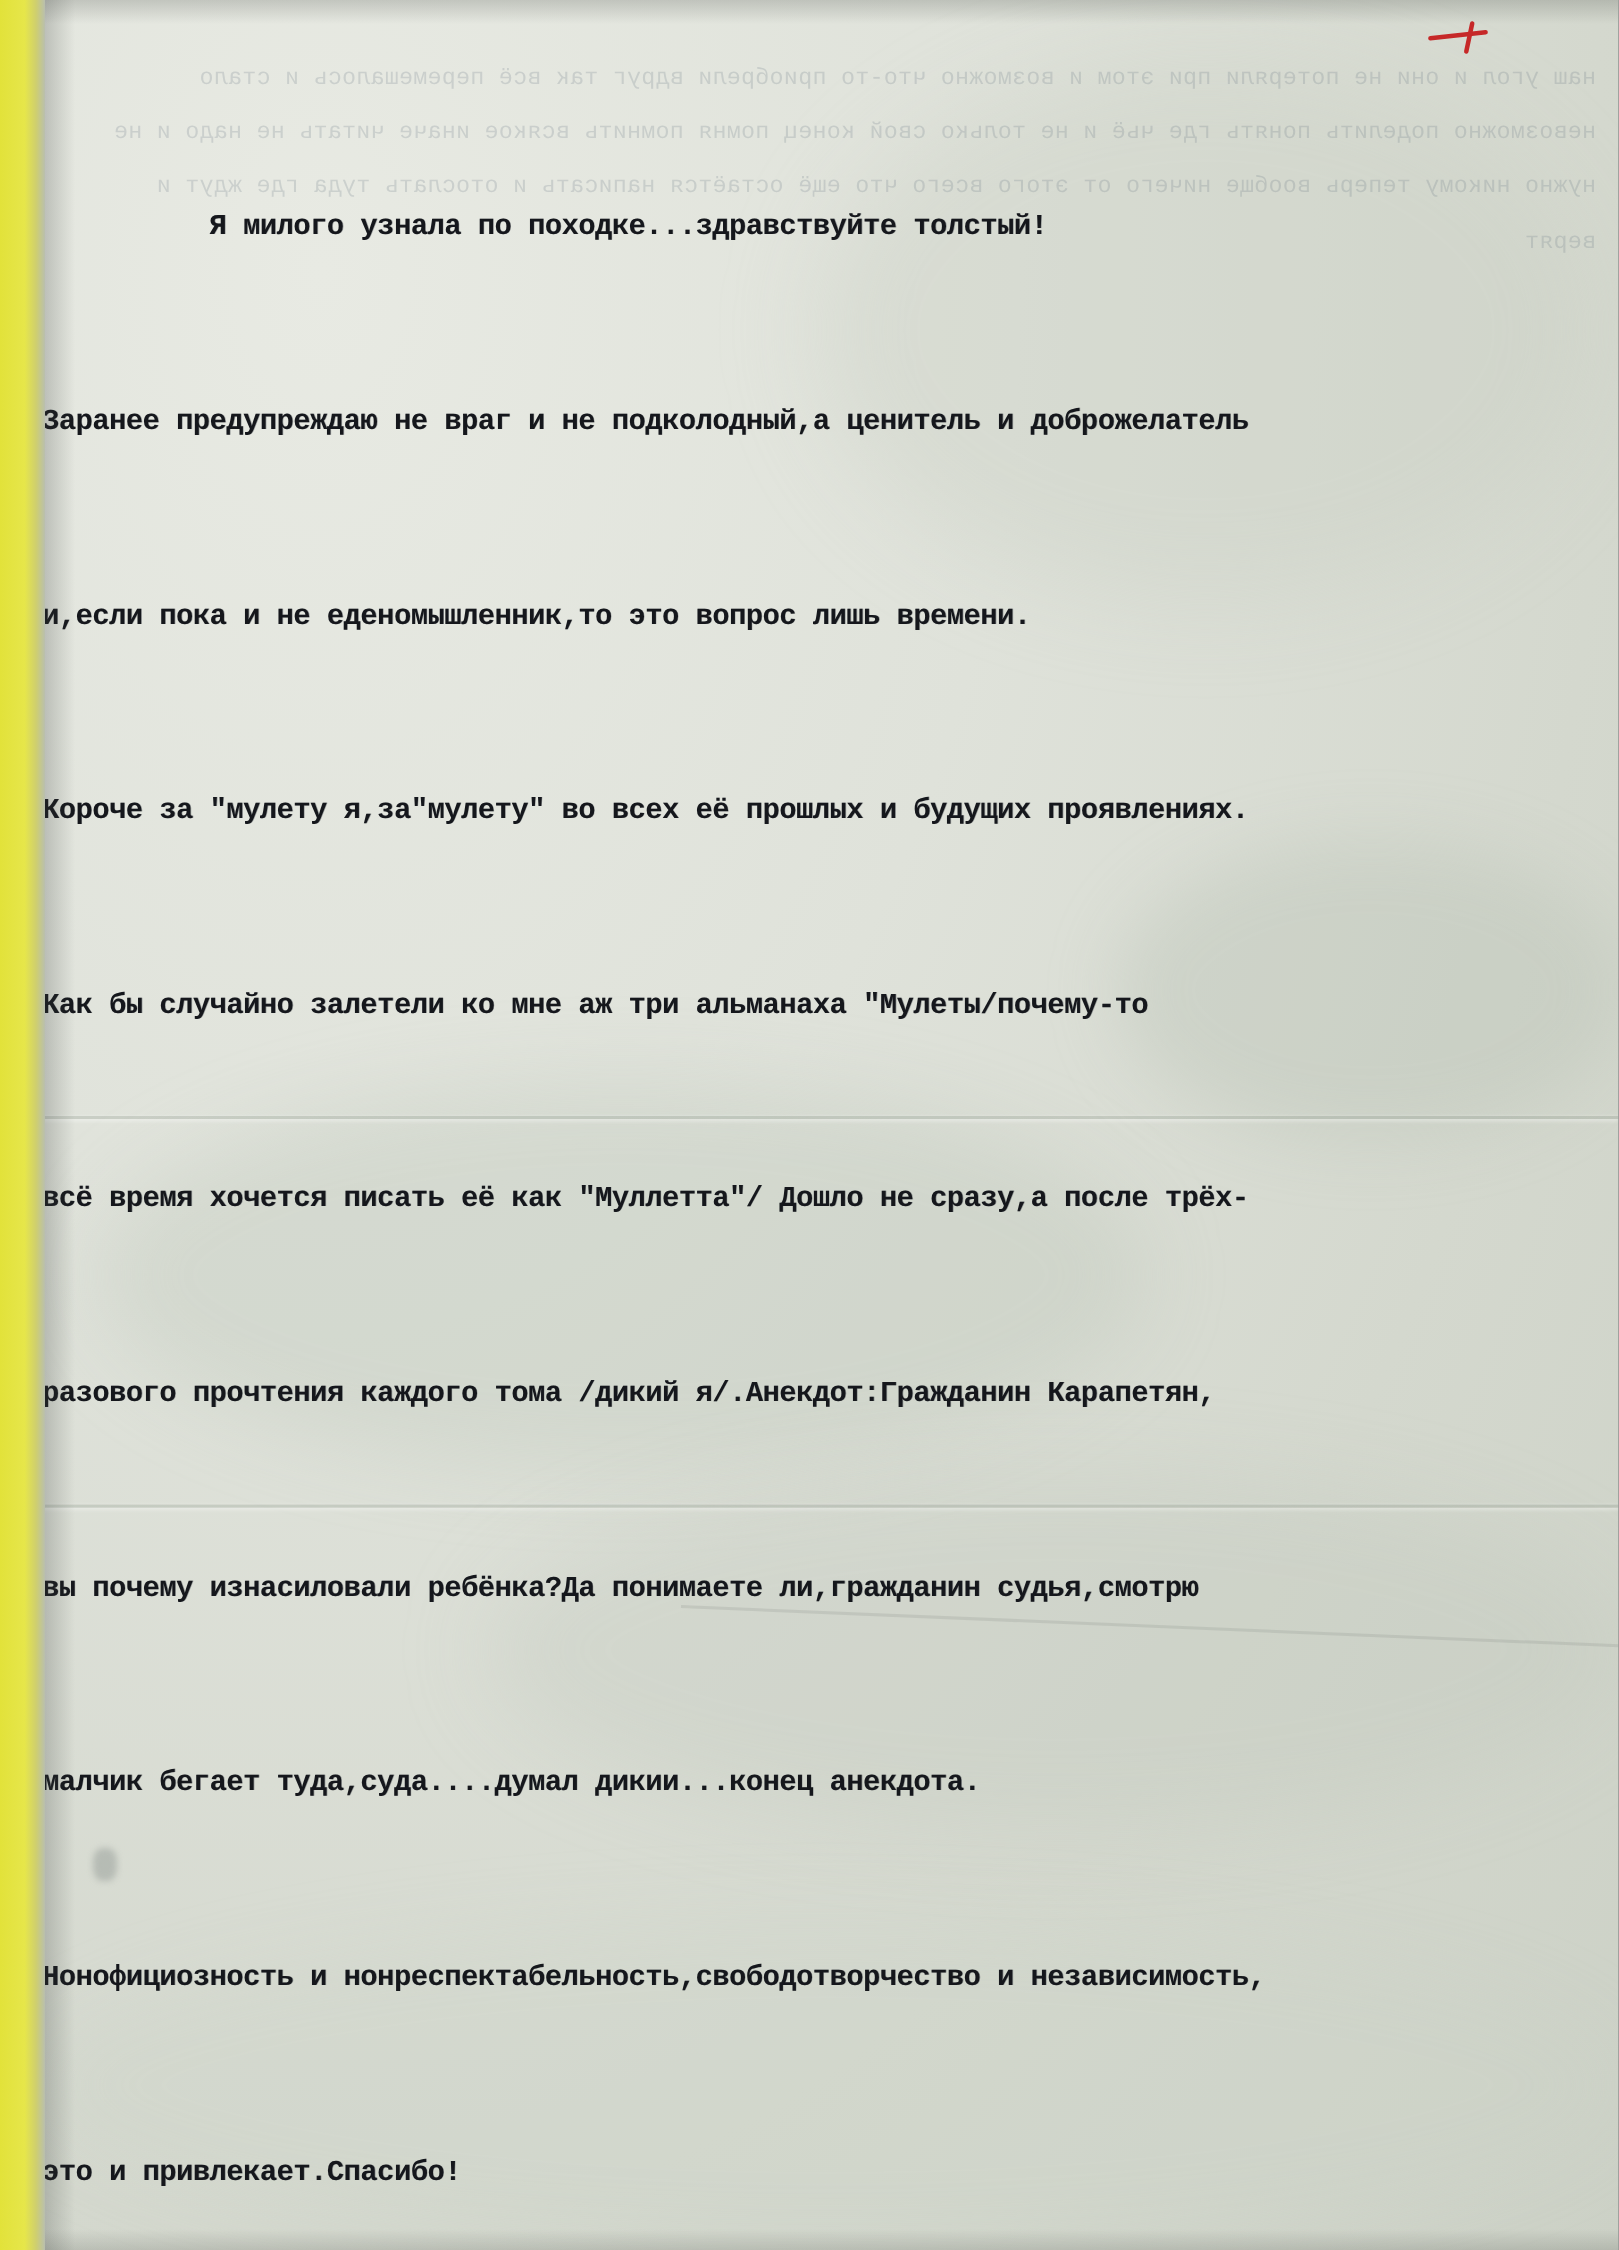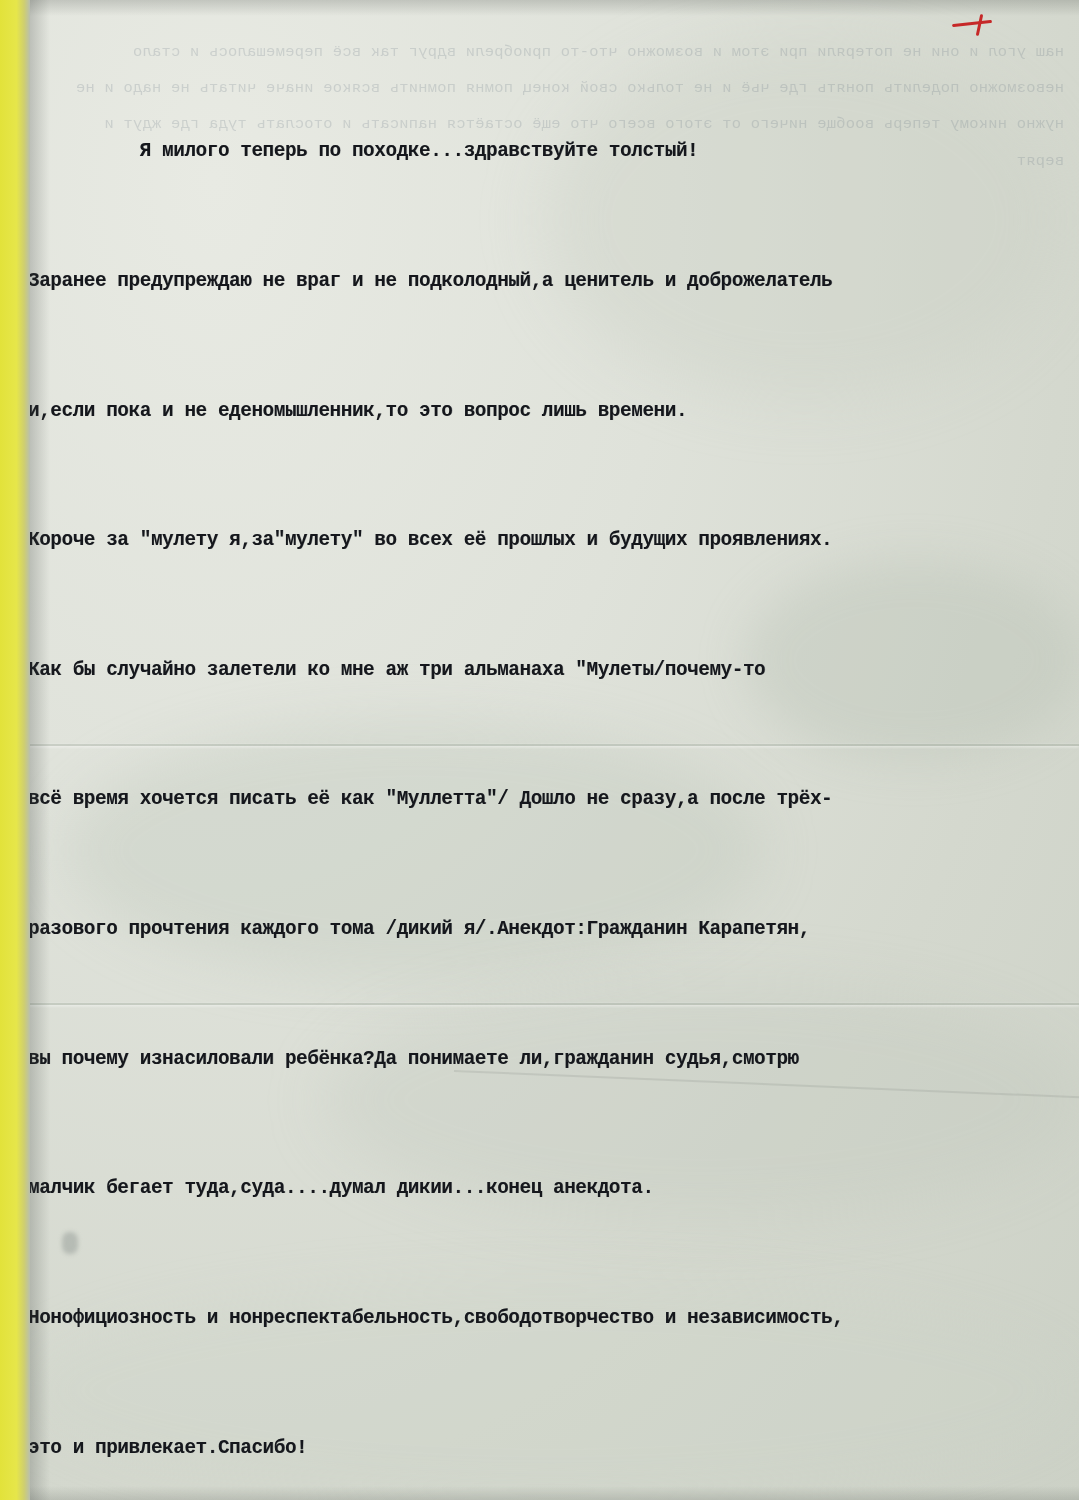--- a/index.html
+++ b/index.html
@@ -142,21 +142,21 @@
 
     <div class="bleed">наш угол и они не потеряли при этом и возможно что-то приобрели вдруг так всё перемешалось и стало невозможно поделить понять где чьё и не только свой конец помня помнить всякое иначе читать не надо и не нужно никому теперь вообще ничего от этого всего что ещё остаётся написать и отослать туда где ждут и верят</div>
 
     <div class="fold fold-h1"></div>
     <div class="fold fold-h2"></div>
     <div class="fold fold-d"></div>
     <div class="corner-tear"></div>
   </div>
 
   <div class="doc-text">
-    <span class="line b">          Я милого теперь по походке...здравствуйте толстый!</span>
+    <span class="line b">          Я милого узнала по походке...здравствуйте толстый!</span>
     <span class="line b">Заранее предупреждаю не враг и не подколодный,а ценитель и доброжелатель</span>
     <span class="line b">и,если пока и не еденомышленник,то это вопрос лишь времени.</span>
     <span class="line b">Короче за "мулету я,за"мулету" во всех её прошлых и будущих проявлениях.</span>
     <span class="line b">Как бы случайно залетели ко мне аж три альманаха "Мулеты/почему-то</span>
     <span class="line b">всё время хочется писать её как "Муллетта"/ Дошло не сразу,а после трёх-</span>
     <span class="line b">разового прочтения каждого тома /дикий я/.Анекдот:Гражданин Карапетян,</span>
     <span class="line b">вы почему изнасиловали ребёнка?Да понимаете ли,гражданин судья,смотрю</span>
     <span class="line b">малчик бегает туда,суда....думал дикии...конец анекдота.</span>
     <span class="line b">Нонофициозность и нонреспектабельность,свободотворчество и независимость,</span>
     <span class="line b">это и привлекает.Спасибо!</span>

